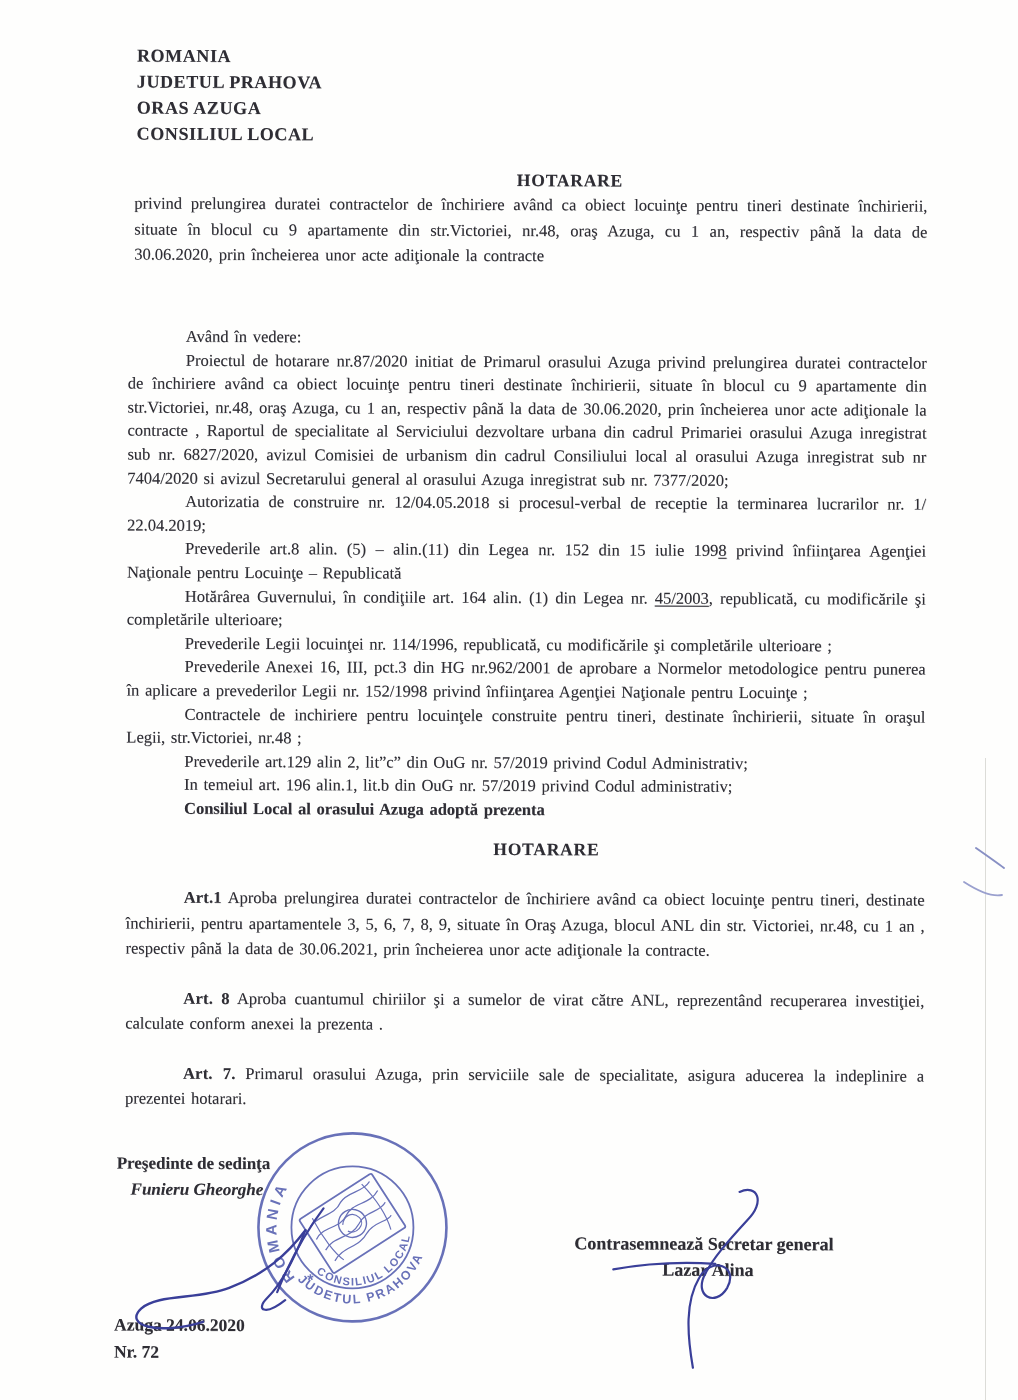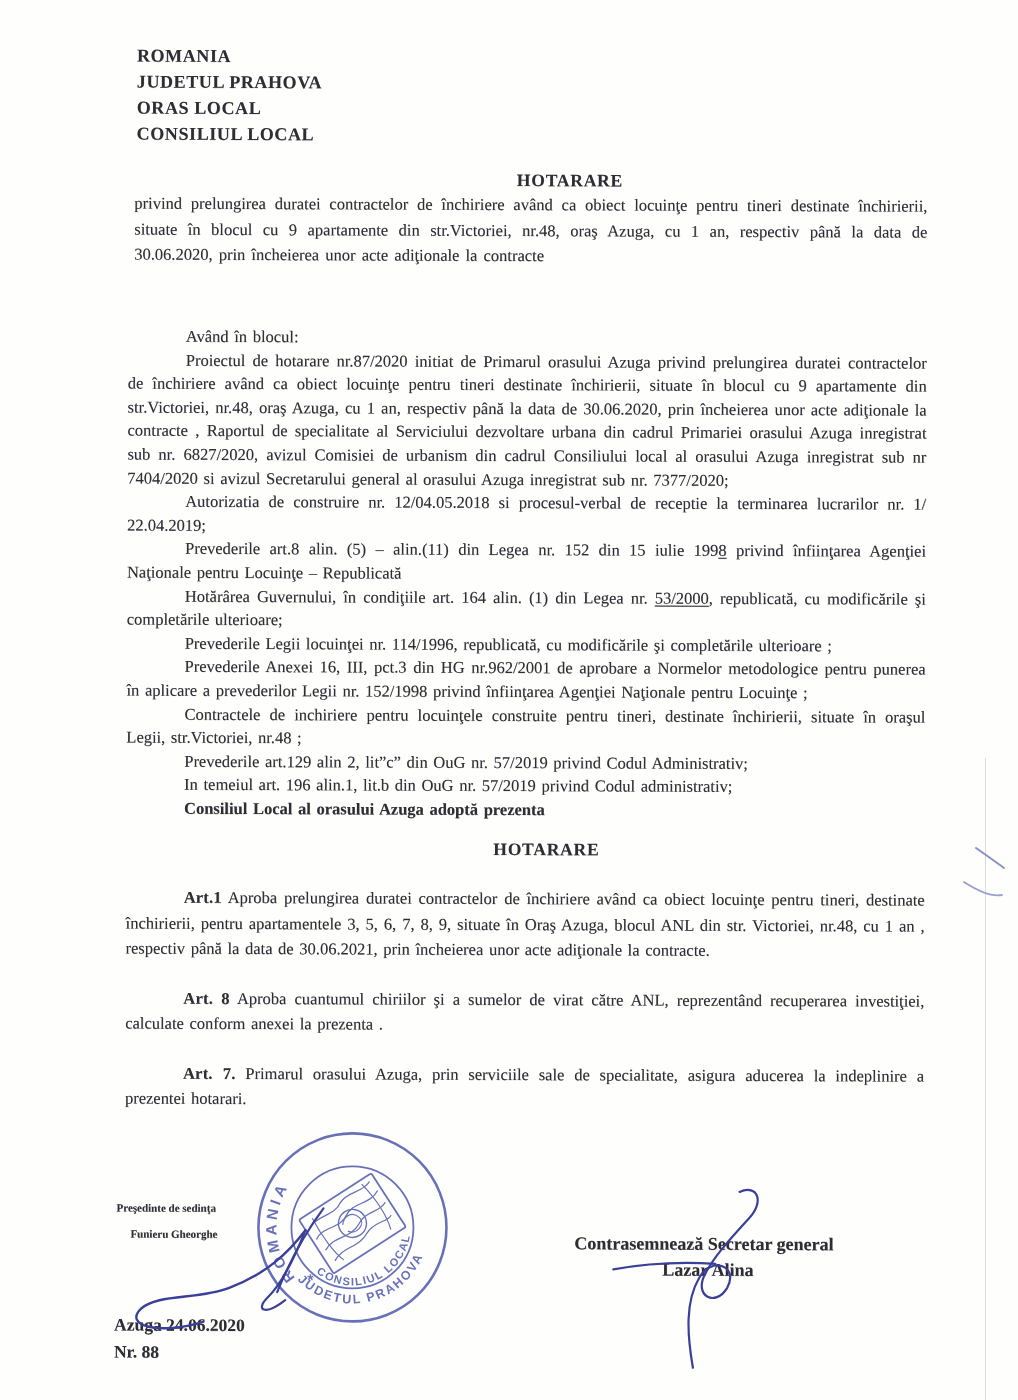--- a/index.html
+++ b/index.html
@@ -27,22 +27,22 @@
 
   .flow{position:absolute;left:127px;top:326px;width:799px;font-size:16.5px;line-height:23.6px;text-align:justify;word-spacing:1.5px;}
   .flow p{margin:0;text-indent:58px;}
   .flow .u{text-decoration:underline;text-underline-offset:2px;}
   .adoption{font-weight:bold;text-indent:38px;text-align:left;}
   .title-2{text-align:center;font-weight:bold;font-size:17.5px;letter-spacing:0.8px;text-indent:0 !important;margin:16px 0 24px 0 !important;padding-left:42px;line-height:25px;}
   .articles-block{margin-top:24px;}
   .articles-block p{line-height:25.4px;margin:0 0 24px 0;}
   .articles-block b{letter-spacing:0.2px;margin-top:32px;}
 
-  .sig-left{position:absolute;left:119px;top:1196px;font-weight:bold;font-size:11px;line-height:26px;}
-  .sig-left .name{padding-left:14px;}
+  .sig-left{position:absolute;left:119px;top:1152px;font-weight:bold;font-size:17px;line-height:26px;}
+  .sig-left .name{padding-left:14px;font-style:italic;}
   .sig-right{position:absolute;left:577px;top:1230px;font-weight:bold;font-size:18px;line-height:26px;}
   .sig-right .name{padding-left:88px;}
   .footer-block{position:absolute;left:117px;top:1313px;font-weight:bold;font-size:17.5px;line-height:27px;}
 
   .stamp-svg{position:absolute;left:250px;top:1128px;opacity:0.85;z-index:5;}
   .stamp-svg text{font-family:"Liberation Sans", sans-serif;fill:var(--stamp-color);}
   .stamp-stroke{stroke:var(--stamp-color);fill:none;}
 
   .sig-svg{position:absolute;z-index:6;}
   .sig-svg path{stroke:var(--ink-color);fill:none;stroke-linecap:round;stroke-linejoin:round;}
@@ -53,35 +53,35 @@
   .edge-marks{position:absolute;left:940px;top:820px;z-index:3;}
 </style>
 </head>
 <body>
 
 <div class="scan">
 
   <div class="header-block soft">
     <div>ROMANIA</div>
     <div>JUDETUL PRAHOVA</div>
-    <div>ORAS LOCAL</div>
+    <div>ORAS AZUGA</div>
     <div>CONSILIUL LOCAL</div>
   </div>
 
   <div class="doc-title title-1 soft">HOTARARE</div>
 
   <div class="subtitle soft">privind prelungirea duratei contractelor de închiriere având ca obiect locuinţe pentru tineri destinate închirierii,  situate în blocul cu 9 apartamente din str.Victoriei, nr.48, oraş Azuga, cu 1 an, respectiv până la data de 30.06.2020, prin încheierea unor acte adiţionale la contracte</div>
 
   <div class="flow soft">
     <div>
-        <p><span>Având în blocul:</span></p>
+        <p><span>Având în vedere:</span></p>
         <p><span>Proiectul de hotarare nr.87/2020 initiat de Primarul orasului Azuga privind prelungirea duratei contractelor de închiriere având ca obiect locuinţe pentru tineri destinate închirierii,  situate în blocul cu 9 apartamente din str.Victoriei, nr.48, oraş Azuga, cu 1 an, respectiv până la data de 30.06.2020, prin încheierea unor acte adiţionale la contracte , Raportul de specialitate al Serviciului dezvoltare urbana din cadrul Primariei orasului Azuga inregistrat sub nr. 6827/2020, avizul Comisiei de urbanism din cadrul Consiliului local al orasului Azuga inregistrat sub nr 7404/2020 si avizul Secretarului general al orasului Azuga inregistrat sub nr. 7377/2020;</span></p>
         <p><span>Autorizatia de construire nr. 12/04.05.2018  si  procesul-verbal de receptie la terminarea lucrarilor nr.  1/ 22.04.2019;</span></p>
         <p><span>Prevederile art.8 alin. (5) – alin.(11) din Legea  nr. 152 din 15 iulie 199</span><span class="u">8</span><span> privind înfiinţarea Agenţiei Naţionale pentru Locuinţe – Republicată</span></p>
-        <p><span>Hotărârea Guvernului, în condiţiile art. 164 alin. (1) din Legea nr. </span><span class="u">53/2000</span><span>, republicată, cu modificările şi completările ulterioare;</span></p>
+        <p><span>Hotărârea Guvernului, în condiţiile art. 164 alin. (1) din Legea nr. </span><span class="u">45/2003</span><span>, republicată, cu modificările şi completările ulterioare;</span></p>
         <p><span>Prevederile Legii locuinţei nr. 114/1996, republicată, cu modificările şi completările ulterioare ;</span></p>
         <p><span>Prevederile Anexei 16, III, pct.3 din HG nr.962/2001 de aprobare a Normelor metodologice pentru punerea în aplicare a prevederilor Legii nr. 152/1998 privind înfiinţarea Agenţiei Naţionale pentru Locuinţe ;</span></p>
         <p><span>Contractele de inchiriere pentru locuinţele construite pentru tineri, destinate închirierii, situate în oraşul Legii, str.Victoriei, nr.48 ;</span></p>
         <p><span>Prevederile art.129 alin 2, lit”c” din OuG nr. 57/2019 privind Codul Administrativ;</span></p>
         <p><span>In temeiul art. 196 alin.1, lit.b din OuG nr. 57/2019 privind Codul administrativ;</span></p>
       </div>
     <p class="adoption">Consiliul Local al orasului Azuga adoptă prezenta</p>
     <p class="title-2">HOTARARE</p>
     <div class="articles-block">
         <p><b>Art.1</b> Aproba  prelungirea duratei contractelor de închiriere având ca obiect locuinţe pentru tineri, destinate închirierii, pentru apartamentele 3, 5, 6, 7, 8, 9,  situate în Oraş Azuga, blocul ANL din str. Victoriei, nr.48, cu 1 an , respectiv până la data de 30.06.2021, prin încheierea unor acte adiţionale la contracte.</p>
@@ -95,21 +95,21 @@
     <div class="name">Funieru Gheorghe</div>
   </div>
 
   <div class="sig-right soft">
     <div>Contrasemnează  Secretar general</div>
     <div class="name">Lazar Alina</div>
   </div>
 
   <div class="footer-block soft">
     <div>Azuga 24.06.2020</div>
-    <div>Nr. 88</div>
+    <div>Nr. 72</div>
   </div>
 
   <svg class="stamp-svg" width="212" height="204" viewBox="0 0 212 204">
     <circle class="stamp-stroke" cx="105" cy="100" r="94" stroke-width="2.6"></circle>
     <circle class="stamp-stroke" cx="105" cy="100" r="61" stroke-width="1.8"></circle>
     <defs>
       <path id="arcLeft" d="M 105,176 A 76,76 0 0 1 105,24"></path>
       <path id="arcBottom" d="M 29,100 A 76,76 0 0 0 181,100"></path>
       <path id="arcInner" d="M 47,100 A 58,58 0 0 0 163,100"></path>
     </defs>

